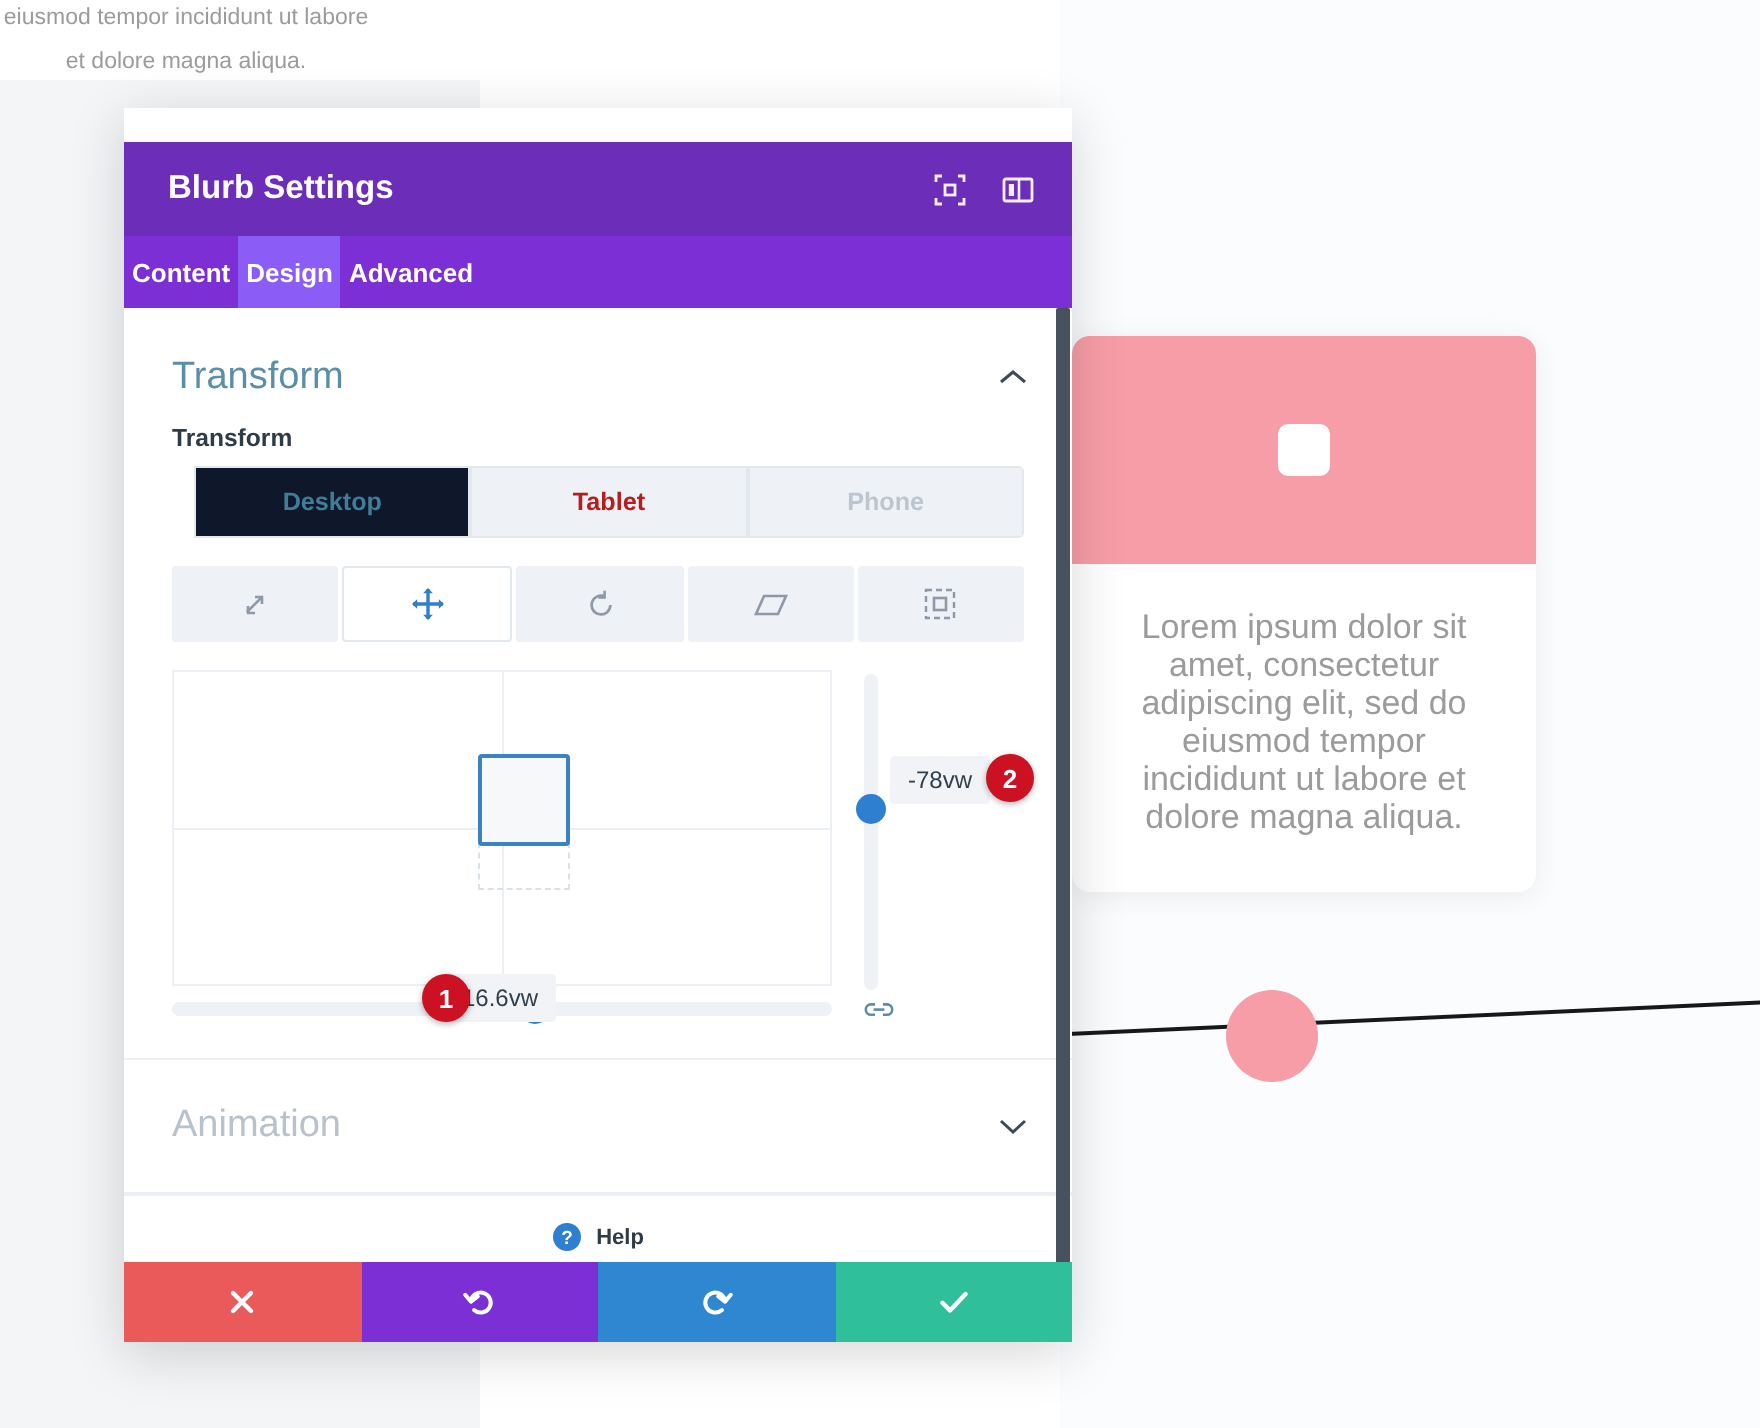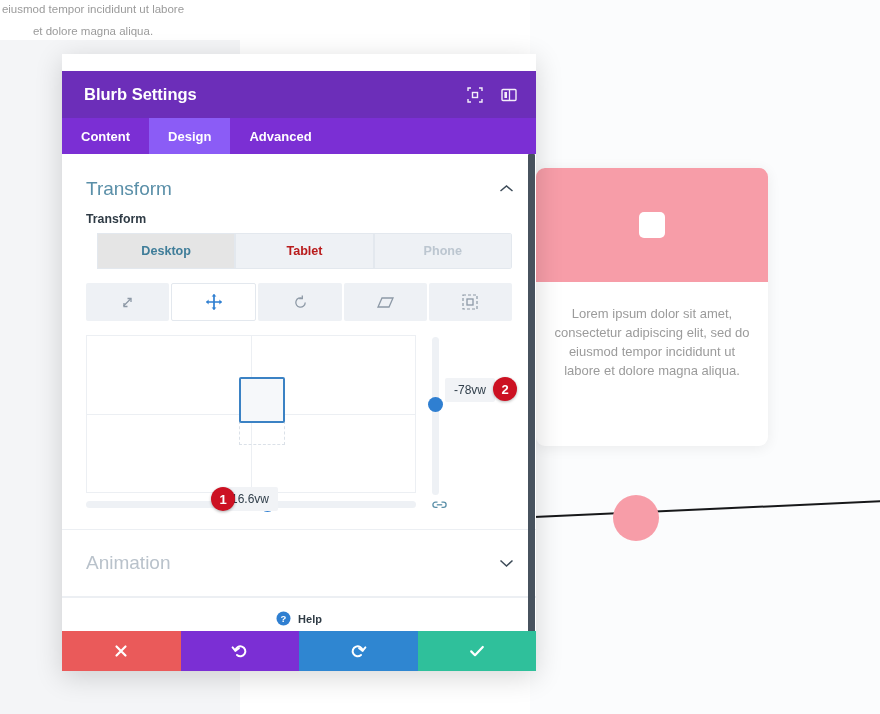--- a/index.html
+++ b/index.html
@@ -36,21 +36,21 @@
   }
   .blurb-img {
     width: 100%; height: 114px; background: #f79da8;
     display: flex; align-items: center; justify-content: center;
   }
   .blurb-icon {
     width: 26px; height: 26px; background: #ffffff; border-radius: 5px;
   }
   .blurb-body { padding: 22px 18px 0; text-align: center; }
   .blurb-title { font-size: 14.5px; color: #2b2b2b; margin-bottom: 14px; }
-  .blurb-text { font-size: 13px; color: #9b9b9b; line-height: 19px; }
+  .blurb-text { font-size: 17px; color: #9b9b9b; line-height: 19px; }
 
   .deco-line {
     position: absolute; left: 534px; top: 516px; width: 350px; height: 2px;
     background: #17181a; transform: rotate(-2.6deg); transform-origin: left center;
   }
   .deco-circle {
     position: absolute; left: 613px; top: 495px; width: 46px; height: 46px;
     border-radius: 50%; background: #f79da8;
   }
 
@@ -71,21 +71,21 @@
   }
   .modal-title { color: #ffffff; font-size: 16.5px; font-weight: bold; flex: 1; }
   .hdr-icons { display: flex; gap: 12px; }
   .hdr-btn {
     width: 22px; height: 22px; display: flex; align-items: center;
     justify-content: center; cursor: pointer; opacity: .92;
   }
 
   .modal-tabs { height: 36px; background: #7b2fd4; display: flex; }
   .tab {
-    padding: 0 19px; display: flex; align-items: center;
+    padding: 0 4px; display: flex; align-items: center;
     color: #ffffff; font-size: 13px; font-weight: bold; cursor: pointer;
   }
   .tab.active { background: #8b5cf6; }
 
   .modal-body {
     flex: 1; background: #ffffff; position: relative; overflow: hidden;
   }
 
   .section-head {
     display: flex; align-items: center; padding: 24px 22px 0 24px;
@@ -100,21 +100,21 @@
   .device-toggle {
     margin: 0 24px; display: flex; height: 36px;
     border-radius: 3px; overflow: hidden;
   }
   .dev {
     flex: 1; display: flex; align-items: center; justify-content: center;
     font-size: 12.6px; font-weight: bold; cursor: pointer;
     background: #eef1f5; color: #b91c1c;
     border: 1px solid #e3e8ee;
   }
-  .dev.active { background: #e5e5e5; color: #3f7d99; margin-left: 11px; }
+  .dev.active { background: #0f172a; color: #3f7d99; margin-left: 11px; }
   .dev.disabled { color: #bcc6d0; }
 
   .transform-icons {
     margin: 14px 24px 0; display: flex; height: 38px; gap: 2px;
   }
   .tf {
     flex: 1; display: flex; align-items: center; justify-content: center;
     background: #eef1f5; cursor: pointer; border-radius: 2px;
   }
   .tf.active { background: #ffffff; border: 1px solid #e3e8ee; }

